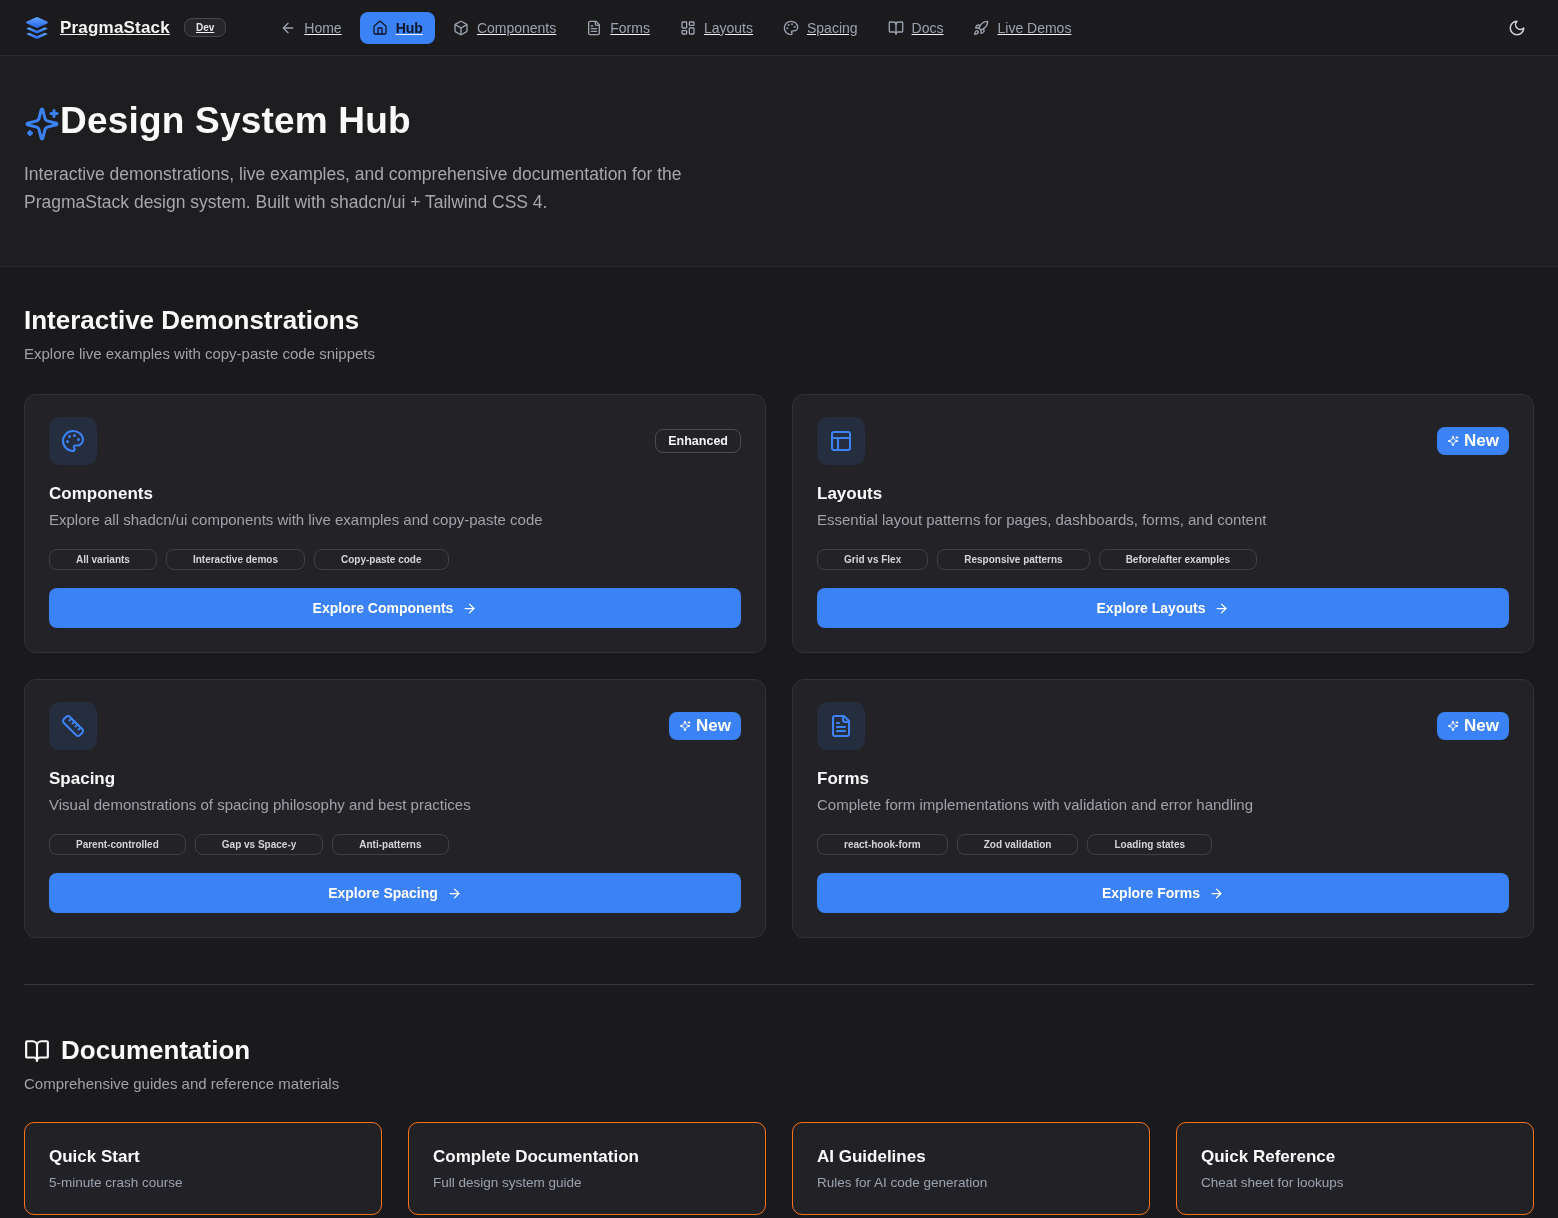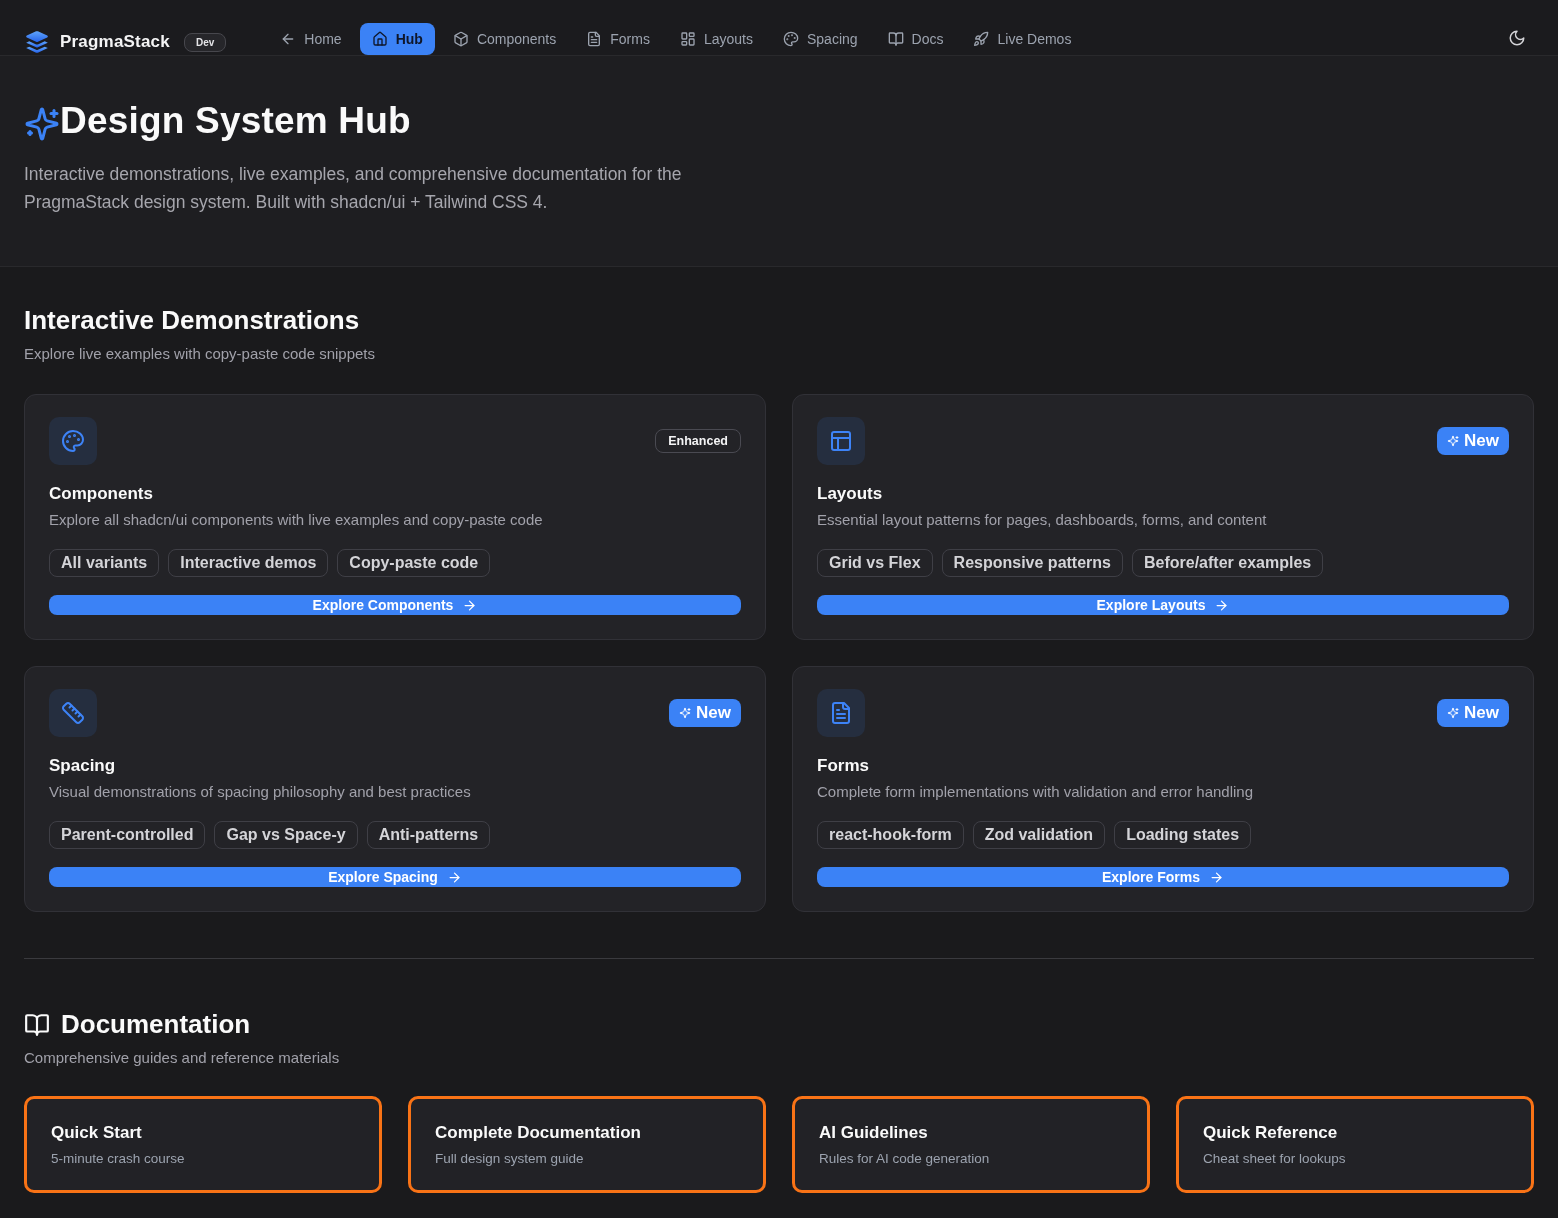--- a/index.html
+++ b/index.html
@@ -7,21 +7,21 @@
   body {
     background: #1a1a1c;
     color: #f4f4f5;
     font-family: "Liberation Sans", sans-serif;
   }
   svg.ic { fill: none; stroke: currentColor; stroke-width: 2; stroke-linecap: round; stroke-linejoin: round; flex: none; display: block; }
 
   
   .topnav {
     height: 56px; background: #1b1b1e; border-bottom: 1px solid #29292c;
-    display: flex; align-items: flex-end; padding: 0 24px;
+    display: flex; align-items: center; padding: 16px 24px; text-decoration: underline;
   }
   .brand { display: flex; align-items: center; gap: 10px; cursor: pointer; }
   .brand-name { font-size: 17px; font-weight: bold; letter-spacing: .2px; color: #f4f4f5; }
   .env-badge {
     margin-left: 4px; font-size: 10px; font-weight: bold; color: #e4e4e7;
     background: #26262a; border: 1px solid #47474d; border-radius: 8px; padding: 3px 11px;
   }
   .nav-items { display: flex; align-items: center; gap: 6px; margin-left: 42px; }
   .nav-item {
     display: flex; align-items: center; gap: 8px; color: #9ca3af;
@@ -64,36 +64,36 @@
   }
   .badge-new {
     display: flex; align-items: center; gap: 5px;
     font-size: 17px; font-weight: bold; color: #ffffff;
     background: #3b82f6; border-radius: 8px; padding: 4px 10px;
   }
   .card-title { margin-top: 19px; font-size: 17px; font-weight: bold; color: #fafafa; }
   .card-desc { margin-top: 7px; font-size: 15px; color: #a1a1aa; }
   .tag-row { margin-top: 21px; display: flex; gap: 9px; }
   .tag {
-    font-size: 16px; font-weight: bold; color: #d4d4d8;
-    border: 1px solid #3f3f46; border-radius: 8px; padding: 4px 11px; white-space: nowrap;
+    font-size: 10px; font-weight: bold; color: #d4d4d8;
+    border: 1px solid #3f3f46; border-radius: 8px; padding: 4px 26px; white-space: nowrap;
   }
   .cta-btn {
-    margin-top: 18px; height: 20px; width: 100%; border: none; cursor: pointer;
+    margin-top: 18px; height: 40px; width: 100%; border: none; cursor: pointer;
     background: #3b82f6; color: #ffffff; border-radius: 8px;
     font-family: inherit; font-size: 14px; font-weight: bold;
     display: flex; align-items: center; justify-content: center; gap: 9px;
   }
 
   .section-divider { border: none; border-top: 1px solid #3a3a3e; margin: 46px 0 0; }
 
   .docs-section { margin-top: 50px; }
   .docs-grid { margin-top: 30px; display: grid; grid-template-columns: repeat(4, 1fr); gap: 26px; }
   .doc-card {
-    background: #222226; border: 3px solid #f97316; border-radius: 10px;
+    background: #222226; border: 1px solid #f97316; border-radius: 10px;
     padding: 24px; cursor: pointer;
   }
   .doc-title { font-size: 17px; font-weight: bold; color: #fafafa; }
   .doc-desc { margin-top: 8px; font-size: 13.5px; color: #9ca3af; }
 </style>
 </head>
 <body>
 
 <nav class="topnav">
   <div class="brand">

